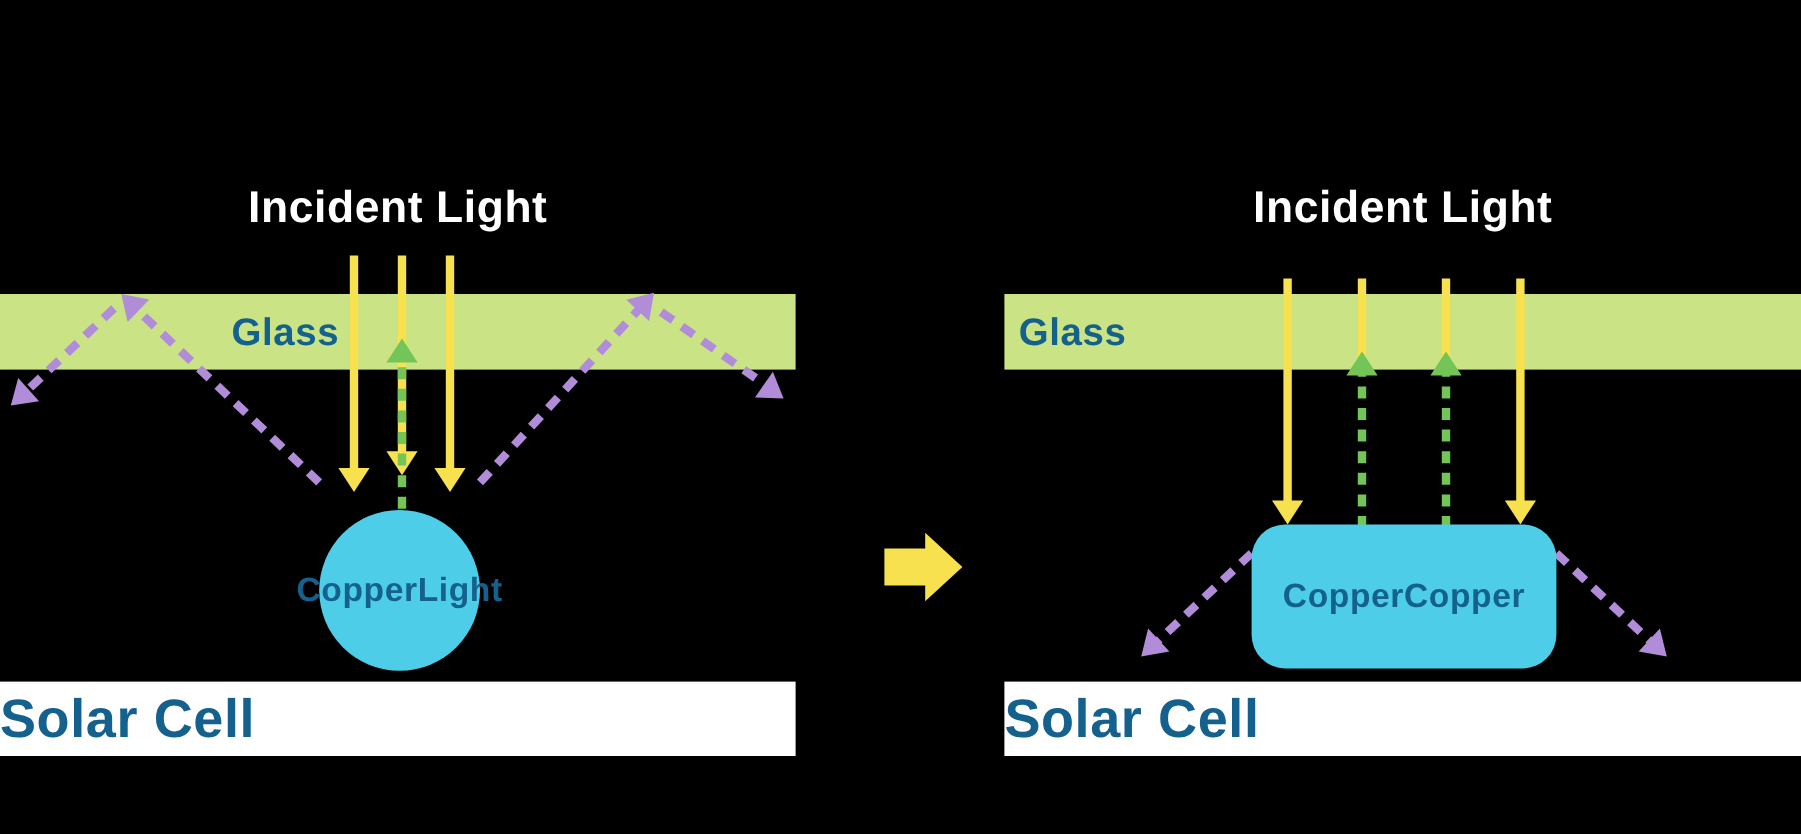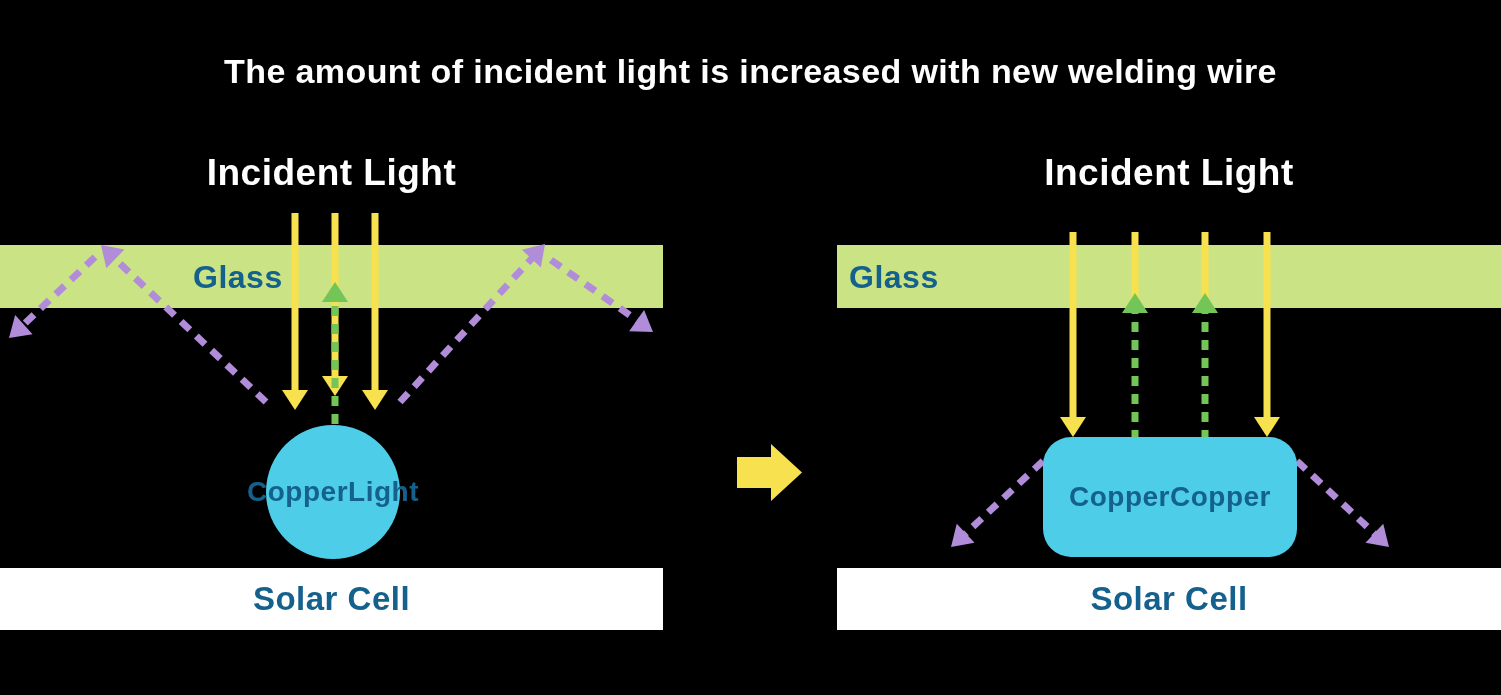--- a/index.html
+++ b/index.html
@@ -62,43 +62,42 @@
     left:266px; top:425px; width:134px; height:134px;
     border-radius:50%;
   }
   .copper.ribbon {
     left:1043px; top:437px; width:254px; height:120px;
     border-radius:28px;
   }
   .solar-cell {
     position:absolute; top:568px; height:62px;
     background:var(--solar-white);
-    display:flex; align-items:center; justify-content:center;
-    font-size:33px; color:var(--label-blue); letter-spacing:0.5px;
+    display:flex; align-items:center; 
+    font-size:45px; color:var(--label-blue); letter-spacing:0.5px;
     z-index:2;
   }
   .solar-cell.left  { left:0px;   width:663px; }
   .solar-cell.right { left:837px; width:664px; }
   .rays {
     position:absolute; left:0; top:0; width:1501px; height:695px;
     z-index:1; pointer-events:none;
   }
   .yellow-stroke { stroke:var(--ray-yellow); stroke-width:7; fill:none; }
   .yellow-fill   { fill:var(--ray-yellow); }
   .green-stroke  { stroke:var(--ray-green); stroke-width:7; fill:none; stroke-dasharray:10 8; }
   .green-fill    { fill:var(--ray-green); }
   .purple-stroke { stroke:var(--ray-purple); stroke-width:7; fill:none; stroke-dasharray:12 9; }
   .purple-fill   { fill:var(--ray-purple); }
 </style>
 </head>
 <body>
 
 <div class="canvas">
 
-  <div class="title">The amount of incident light is increased with new welding wire</div>
 
   <div class="incident-label left">Incident Light</div>
 
   <div class="glass-band left">
     <span class="glass-label">Glass</span>
   </div>
 
   <div class="copper wire">
     <span>Copper</span>
     <span>Light</span>

